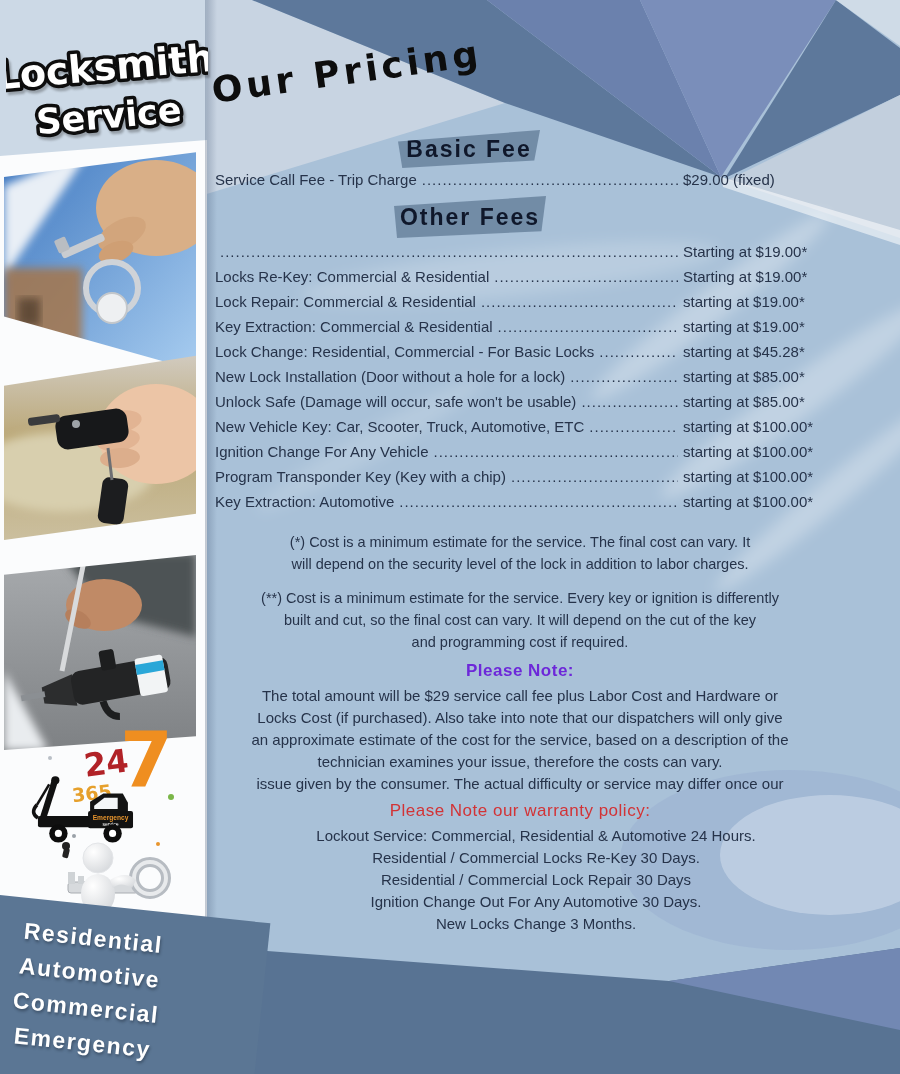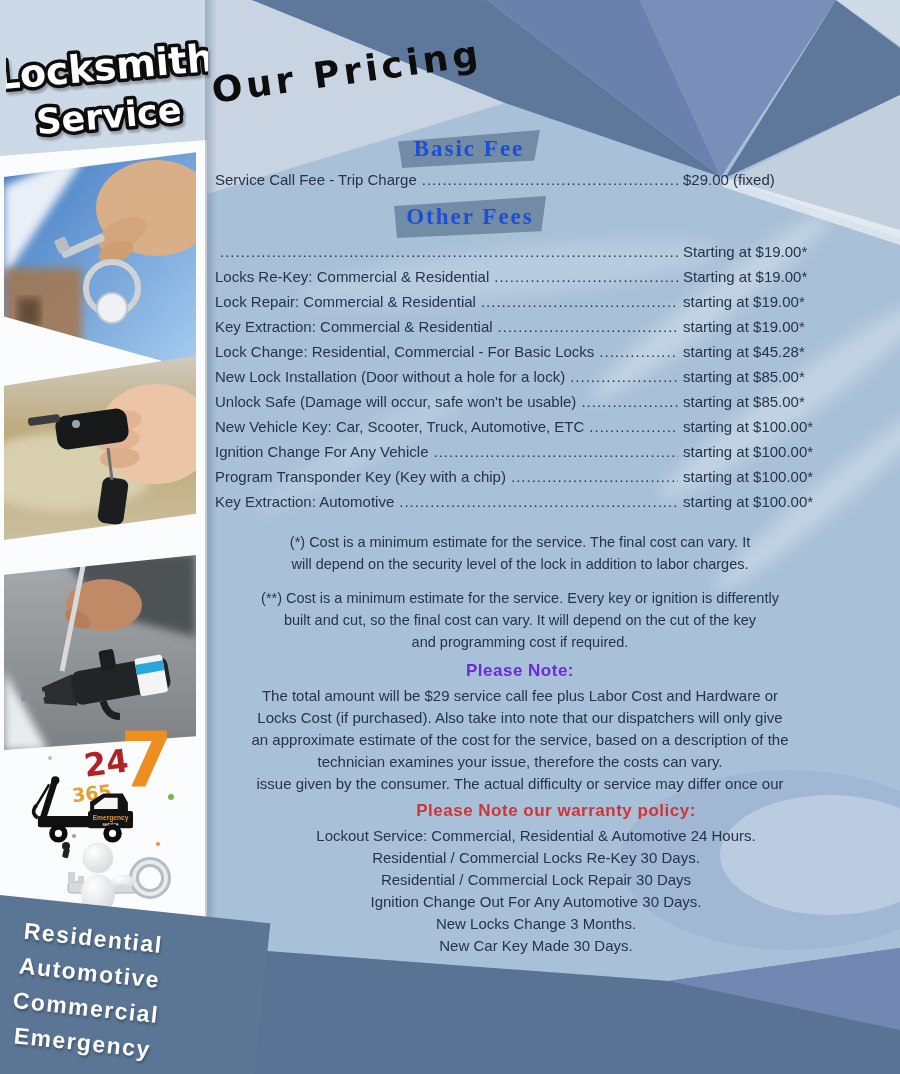--- a/index.html
+++ b/index.html
@@ -52,38 +52,38 @@
         filter:drop-shadow(2px 3px 1px rgba(25,25,25,.3));}
   #logo text{font-family:"DejaVu Sans",sans-serif;font-weight:bold;fill:#fff;
         stroke:#0d0d0d;stroke-width:7px;paint-order:stroke;stroke-linejoin:round;}
 
   
   .content{position:absolute;z-index:6;color:#26334a;}
   #our-pricing{left:212px;top:70px;font-family:"DejaVu Sans",sans-serif;font-weight:bold;
                font-size:36px;letter-spacing:4px;color:#0d0d0d;transform:rotate(-8deg);
                transform-origin:left center;white-space:nowrap;}
   .banner{display:flex;align-items:center;justify-content:center;
-          background:rgba(104,130,157,.85);font-family:Liberation Serif, serif;
-          font-weight:bold;font-size:23px;letter-spacing:2px;color:#1d4ed8;}
+          background:rgba(104,130,157,.85);font-family:Liberation Sans, sans-serif;
+          font-weight:bold;font-size:23px;letter-spacing:2px;color:#0f172a;}
   #banner-basic{left:398px;top:130px;width:142px;height:38px;
           clip-path:polygon(0 30%,100% 0,96% 80%,3% 100%);}
   #banner-other{left:394px;top:196px;width:152px;height:42px;
           clip-path:polygon(0 24%,100% 0,97% 84%,2% 100%);}
   #basic-row{left:215px;top:171px;width:622px;}
   #fee-list{left:215px;top:243px;width:622px;}
   .fee-row{display:flex;align-items:baseline;height:25px;font-size:15px;}
   .fee-label{white-space:nowrap;flex:none;}
   .fee-dots{flex:1 1 0;overflow:hidden;white-space:nowrap;margin:0 5px;letter-spacing:1px;}
   .fee-price{flex:none;width:154px;white-space:nowrap;}
   .center-block{left:207px;width:626px;text-align:center;}
   #footnote1{top:531px;font-size:14.5px;line-height:22px;}
   #footnote2{top:587px;font-size:14.5px;line-height:22px;}
   #note-title{top:661px;font-size:17px;font-weight:bold;color:#6d28d9;letter-spacing:.5px;}
   #note-body{top:685px;font-size:15px;line-height:22px;}
-  #warranty-title{top:801px;font-size:17px;font-weight:bold;color:#d23336;letter-spacing:.5px;margin-left:36px;}
+  #warranty-title{top:801px;font-size:17px;font-weight:normal;color:#d23336;letter-spacing:.5px;}
   #warranty-list{top:825px;font-size:15px;line-height:22px;padding-left:32px;}
 </style>
 </head>
 <body>
 
 <div id="page">
 
   <svg id="deco" viewBox="0 0 900 1074" preserveAspectRatio="none">
     <rect x="0" y="0" width="900" height="1074" fill="#a9c1d8"></rect>
 
@@ -366,16 +366,15 @@
   </div>
 
   <div id="warranty-title" class="content center-block">Please Note our warranty policy:</div>
 
   <div id="warranty-list" class="content center-block">
     <div>Lockout Service: Commercial, Residential &amp; Automotive 24 Hours.</div>
     <div>Residential / Commercial Locks Re-Key 30 Days.</div>
     <div>Residential / Commercial Lock Repair 30 Days</div>
     <div>Ignition Change Out For Any Automotive 30 Days.</div>
     <div>New Locks Change 3 Months.</div>
-    <div>New Car Key Made 30 Days.</div>
   </div>
 
 </div>
 
 </body></html>

